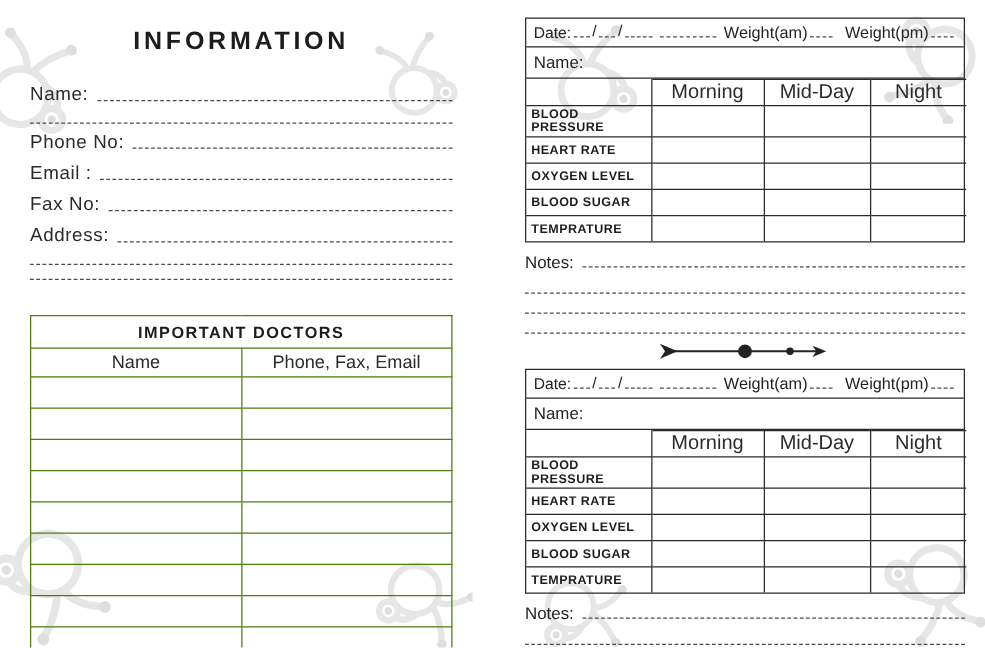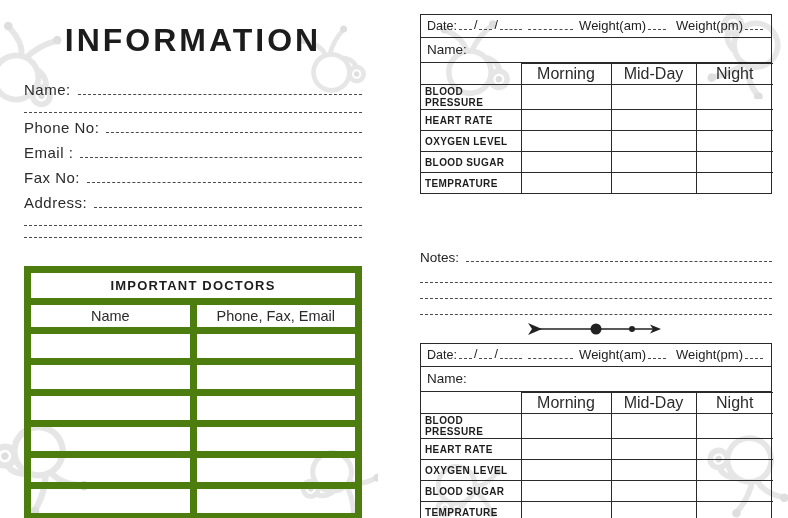--- a/index.html
+++ b/index.html
@@ -7,34 +7,34 @@
     width:788px;height:518px;position:relative;overflow:hidden;
     background:#ffffff;font-family:"Liberation Sans", sans-serif;color:#222;
   }
   .doodle{position:absolute;z-index:0;}
   .page{position:absolute;z-index:1;}
   .left-page{left:24px;top:18px;width:338px;}
   .right-page{left:420px;top:14px;width:352px;}
 
   
   .info-title{
-    text-align:center;font-size:32px;font-weight:bold;letter-spacing:3px;
+    text-align:center;font-size:20px;font-weight:bold;letter-spacing:3px;
     margin:4px 0 16px 0;color:#1c1c1c;
   }
   .field-row{display:flex;align-items:flex-end;height:25px;font-size:15px;letter-spacing:.5px;color:#2b2b2b;}
   .field-row .lbl{white-space:nowrap;padding-bottom:2px;}
   .dash-fill{flex:1;border-bottom:1.6px dashed #4a4a4a;margin:0 0 5px 7px;height:1px;}
   .full-dash{border-bottom:1.6px dashed #4a4a4a;height:12px;}
   .full-dash.tight{height:11px;}
 
   table.doctors{
     width:100%;border-collapse:collapse;margin-top:28px;
     border:1.5px solid #2a2a2a;table-layout:fixed;
   }
-  table.doctors td,table.doctors th{border:7px solid #4d7c0f;}
+  table.doctors td,table.doctors th{border:1px solid #4d7c0f;}
   .doctors-title-cell{
     text-align:center;font-weight:bold;font-size:13px;letter-spacing:1.2px;
     padding:5px 0;color:#1c1c1c;
   }
   .doctors-head td{font-size:14.5px;text-align:center;padding:3px 0;color:#2b2b2b;}
   .doctors-body td{height:22px;}
   .col-name{width:115px;margin-left:36px;}
 
   
   .log-table{border:1.5px solid #2a2a2a;}
@@ -56,21 +56,21 @@
   .vit-head td{font-size:16px;text-align:center;height:20px;color:#2b2b2b;}
   .vit-head td:first-child{border-top:none;border-left:none;}
   .metric{
     font-size:10px;font-weight:bold;letter-spacing:.4px;color:#1d1d1d;
     padding-left:4px;
   }
   table.vitals td{height:18px;}
   .c-label{width:100px;} .c-mor{width:90px;} .c-mid{width:85px;} .c-nig{width:77px;}
 
   .notes-row{display:flex;align-items:flex-end;font-size:13.5px;margin-top:8px;}
-  .notes-row .lbl{white-space:nowrap;padding-bottom:2px;margin-top:48px;}
+  .notes-row .lbl{white-space:nowrap;padding-bottom:2px;}
   .notes-dash{border-bottom:1.4px dashed #4a4a4a;height:15px;}
   .divider-wrap{display:flex;justify-content:center;align-items:center;height:24px;margin:2px 0 2px 0;}
 </style>
 </head>
 <body>
 
 <svg width="0" height="0" style="position:absolute">
   <defs>
     <g id="stetho" stroke="#e6e6e6" stroke-width="6" fill="none">
       <circle cx="42" cy="60" r="23"></circle>

